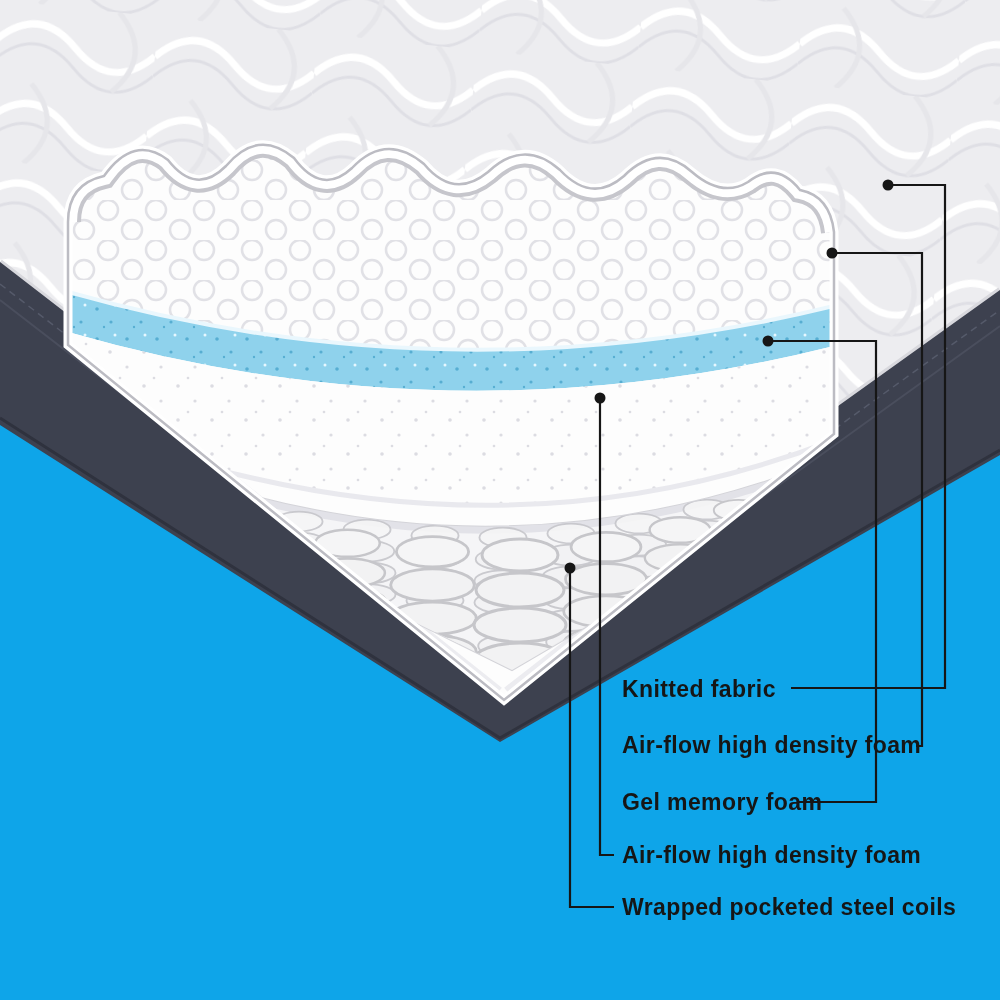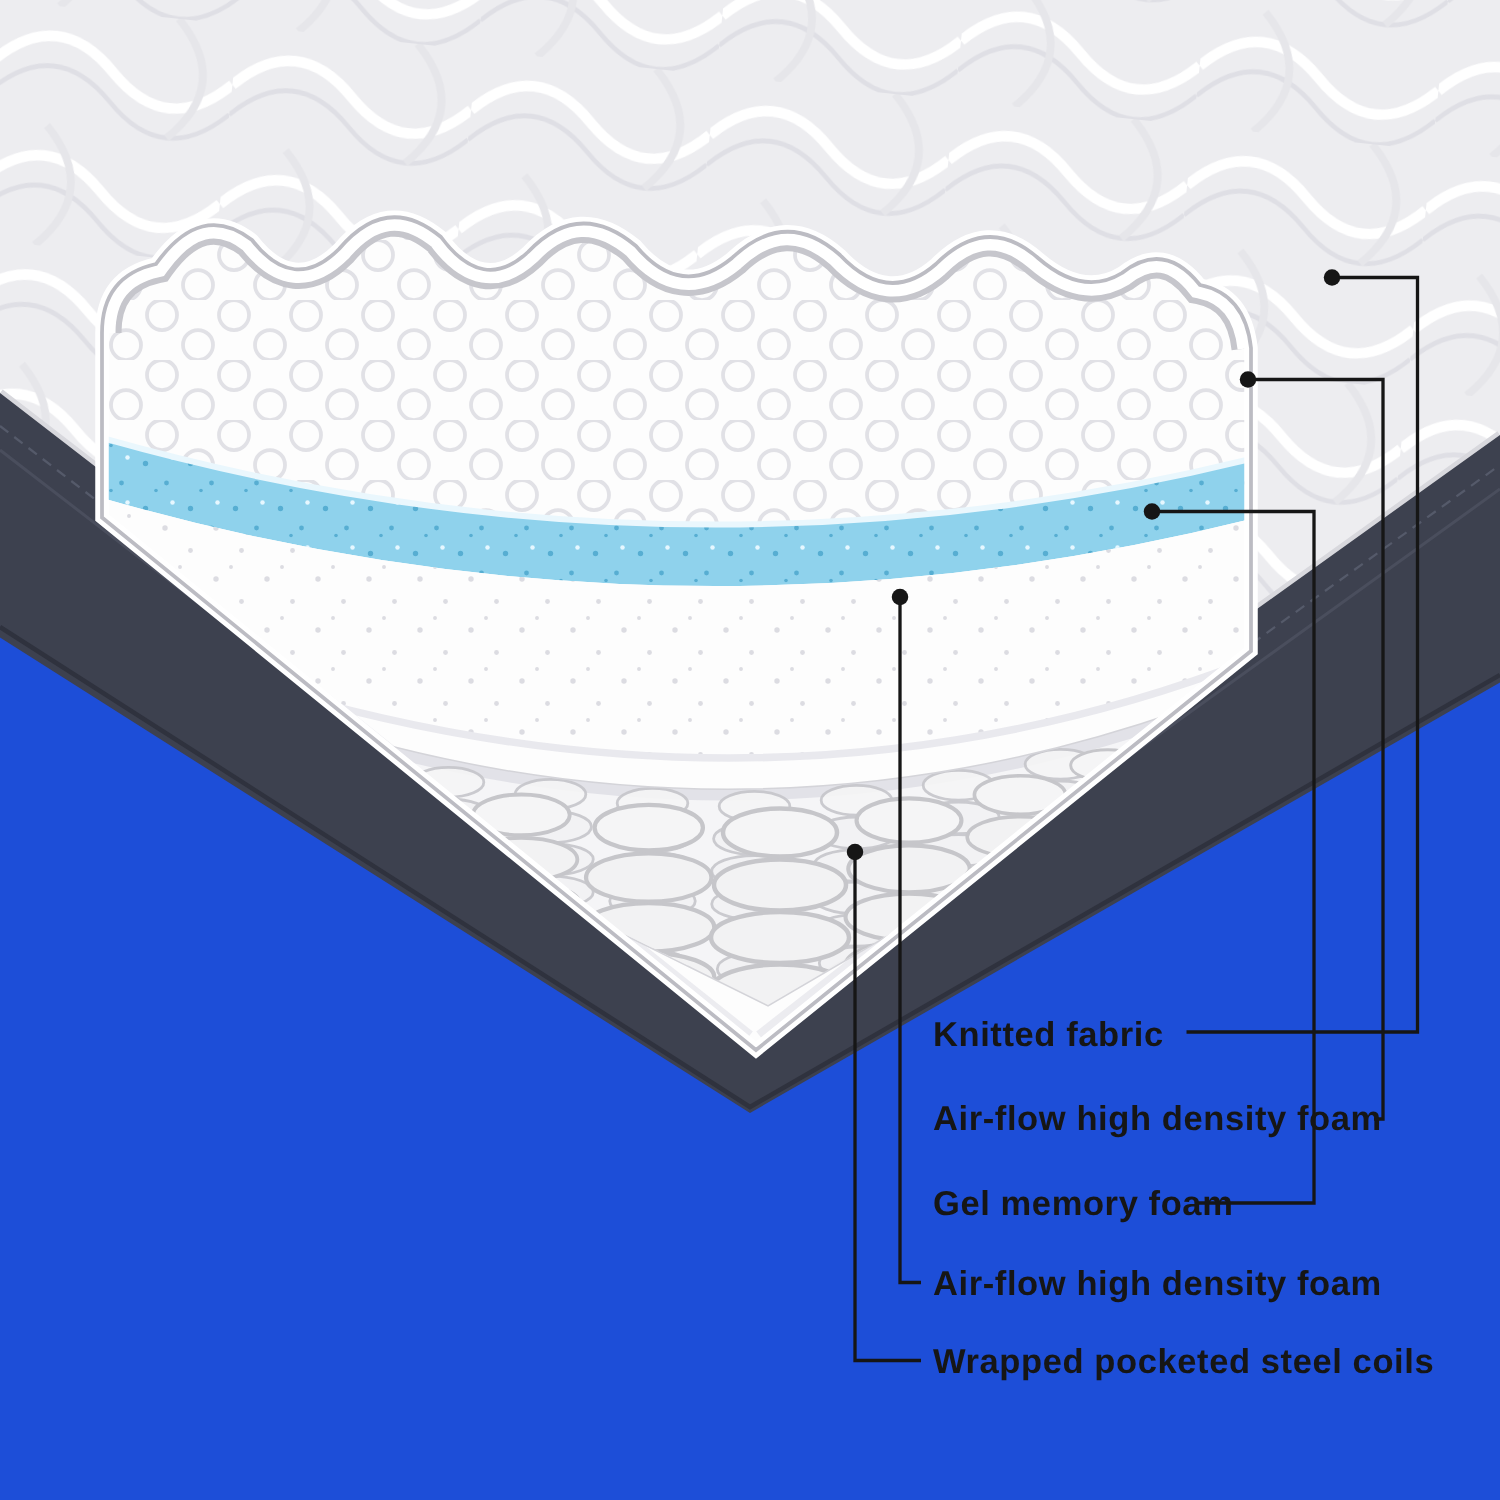--- a/index.html
+++ b/index.html
@@ -1,16 +1,16 @@
 <!DOCTYPE html>
 <html><head>
 <meta charset="utf-8">
 <style>
   html,body{margin:0;padding:0;background:#ffffff;}
-  .stage{width:1000px;height:1000px;position:relative;background:#1d4ed8;overflow:hidden;
+  .stage{width:1000px;height:1000px;position:relative;background:#0ea5e9;overflow:hidden;
          font-family:"Liberation Sans", sans-serif;}
   svg{display:block;}
   text.layer-label{font-family:"Liberation Sans", sans-serif;font-size:23px;font-weight:bold;letter-spacing:0.4px;}
 </style>
 </head>
 <body>
 
 <div class="stage">
 <svg width="1000" height="1000" viewBox="0 0 1000 1000">
   <defs>

